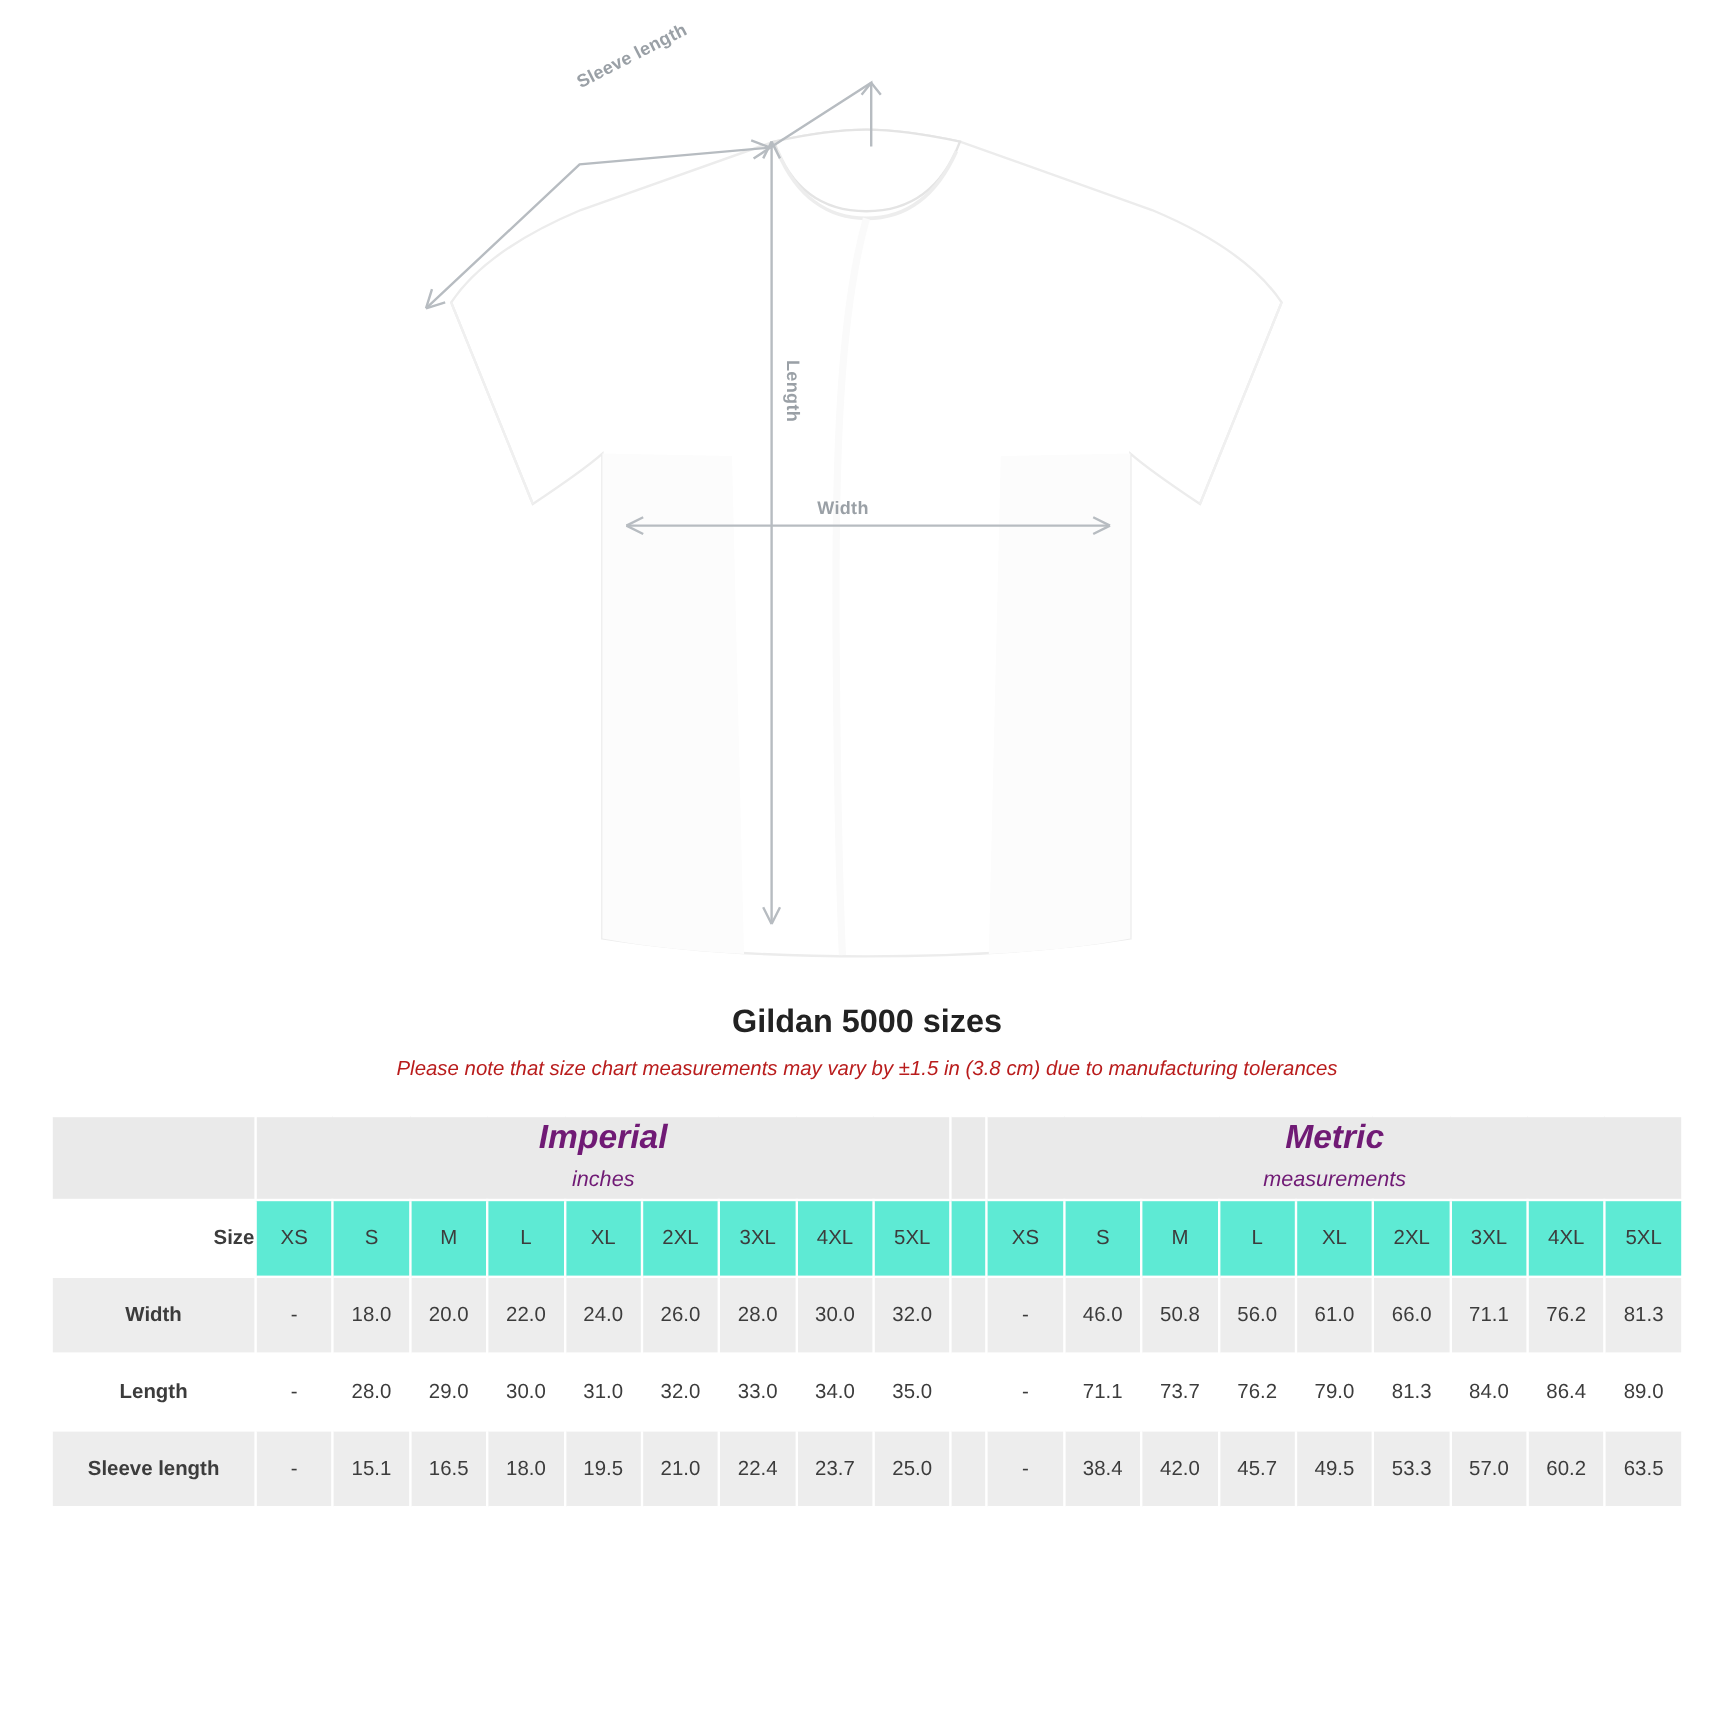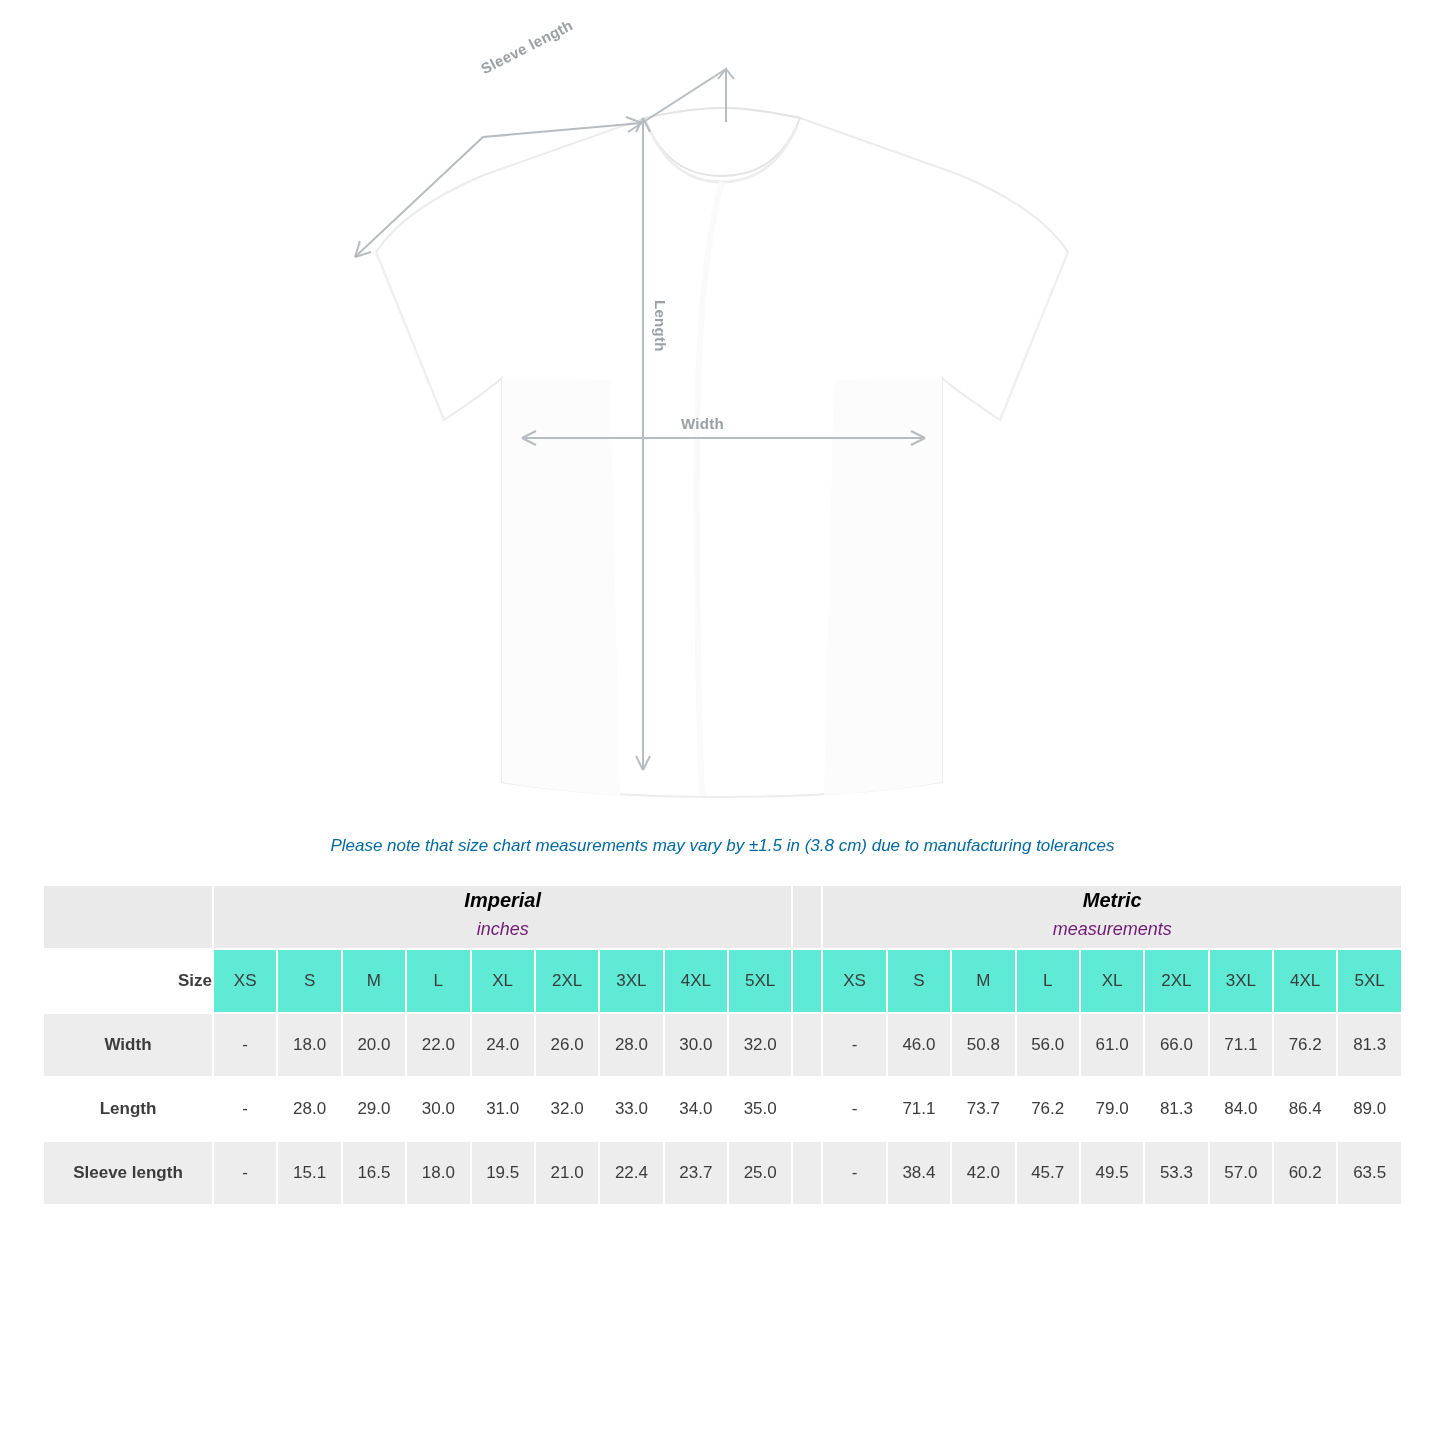--- a/index.html
+++ b/index.html
@@ -63,21 +63,21 @@
   }
   .chart-title {
     font-size: 27px;
     font-weight: bold;
     color: #222222;
     margin: 0 0 14px 0;
   }
   .chart-note {
     font-size: 17px;
     font-style: italic;
-    color: #0369a1;
+    color: #b91c1c;
     margin: 0;
   }
 
   
   .table-wrap {
     margin-top: 28px;
     padding: 0 42px;
   }
   table.size-table {
     border-collapse: collapse;
@@ -92,24 +92,24 @@
     color: #3c3c3c;
     padding: 0;
     height: 62px;
     border: 2px solid #ffffff;
   }
   .unit-head {
     background: #eaeaea;
     height: 112px;
   }
   .unit-system {
-    font-size: 20px;
+    font-size: 28px;
     font-style: italic;
     font-weight: bold;
-    color: #000000;
+    color: #701a75;
     line-height: 1.2;
   }
   .unit-measure {
     font-size: 18px;
     font-style: italic;
     color: #701a75;
     line-height: 1.9;
   }
   .row-head {
     font-weight: bold;
@@ -185,20 +185,21 @@
         <path d="M925,438 l -14,-7 M925,438 l -14,7"></path>
       </g>
     </svg>
 
     <div class="dim-label lbl-sleeve">Sleeve length</div>
     <div class="dim-label lbl-length">Length</div>
     <div class="dim-label lbl-width">Width</div>
   </div>
 
   <div class="title-block">
+    <h1 class="chart-title">Gildan 5000 sizes</h1>
     <p class="chart-note">Please note that size chart measurements may vary by ±1.5 in (3.8 cm) due to manufacturing tolerances</p>
   </div>
 
   <div class="table-wrap">
     <table class="size-table">
       <colgroup>
         <col class="label-col">
         <col span="9">
         <col class="spacer-col">
         <col span="9">

